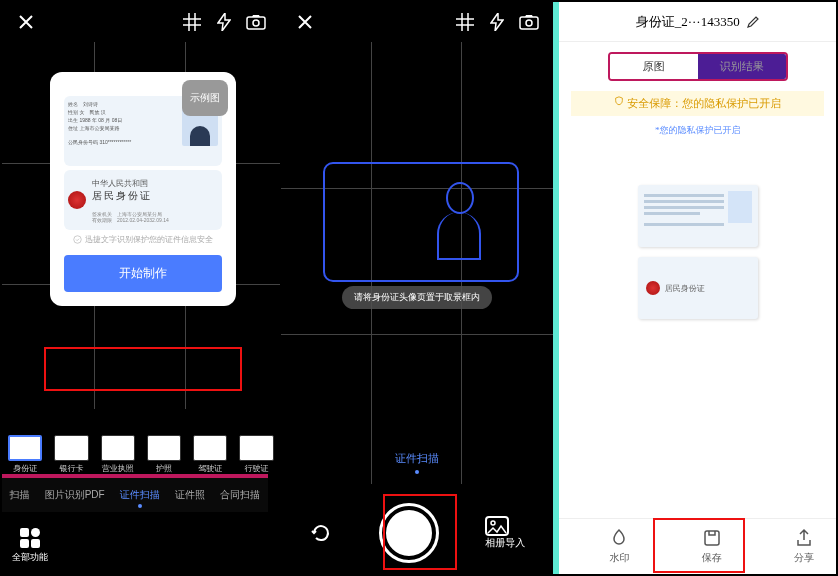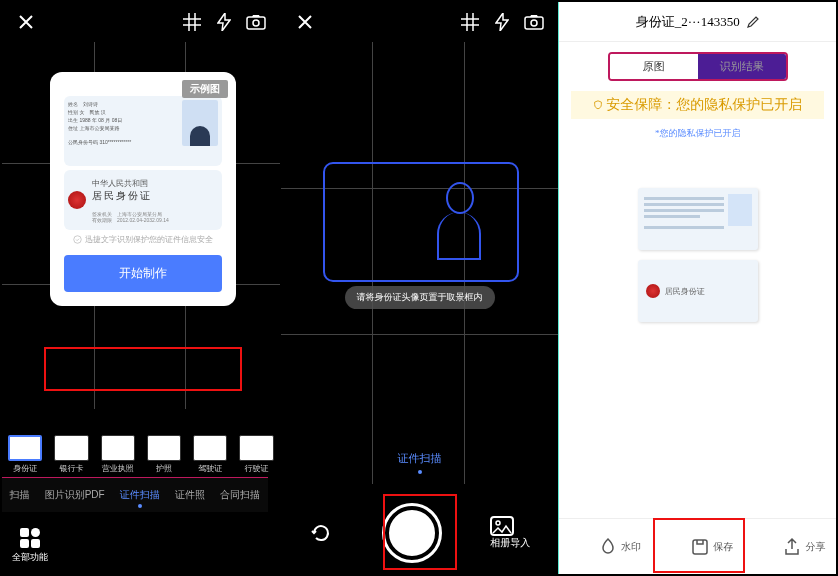--- a/index.html
+++ b/index.html
@@ -1,34 +1,34 @@
 <!DOCTYPE html>
 <html><head>
 <meta charset="utf-8">
 <style>
 * { box-sizing: border-box; margin: 0; padding: 0; }
 body { font-family: -apple-system, "PingFang SC", sans-serif; background: #000; }
 .container { display: flex; width: 838px; height: 576px; border: 2px solid #000; }
 .screen { position: relative; overflow: hidden; }
 .s1 { width: 280px; background: #000; border-right: 1px solid #000; }
-.s2 { width: 280px; background: #000; border-right: 1px solid #5eead4; }
+.s2 { width: 280px; background: #000; border-right: 6px solid #5eead4; }
 .s3 { width: 278px; background: #fff; font-family: Liberation Serif, serif; }
 
 
 .topbar { display: flex; align-items: center; height: 40px; padding: 0 8px; color: #fff; }
 .topbar .spacer { flex: 1; }
 .topbar .icn { width: 24px; height: 24px; display:flex; align-items:center; justify-content:center; margin: 0 4px; }
 
 
 .s1-grid { position:absolute; top:40px; left:0; right:0; bottom:165px; }
 .gridline-h { position:absolute; left:0; right:0; height:1px; background:#444; }
 .gridline-v { position:absolute; top:0; bottom:0; width:1px; background:#444; }
 
 .card { position:absolute; left:48px; top:70px; width:186px; background:#fff; border-radius:12px; padding:8px 8px 12px 8px; }
-.badge-sample { position:absolute; top:8px; right:8px; background:#999; color:#fff; font-size:10px; padding:2px 8px; border-radius:2px;font-weight:bold; }
+.badge-sample { position:absolute; top:8px; right:8px; background:#999; color:#fff; font-size:10px; padding:11px 8px; border-radius:8px; }
 .id-front, .id-back { background:#eef4fa; border-radius:6px; margin:4px 6px; padding:4px; }
 .id-front { display:flex; gap:4px; height:70px; margin-top:16px;}
 .id-info { flex:1; font-size:5px; color:#555; line-height:1.6; }
 .id-photo { width:36px; height:46px; background:#cfdff3; border-radius:2px; display:flex; align-items:flex-end; justify-content:center; overflow:hidden; }
 .id-photo .head { width:20px; height:20px; background:#2a3a55; border-radius:50% 50% 0 0; }
 .id-back { height:60px; display:flex; gap:6px; align-items:center; }
 .emblem { width:18px; height:18px; border-radius:50%; background:radial-gradient(#d33,#a11); }
 .id-back-txt { font-size:8px; color:#555; }
 .id-back-title { font-size:10px; color:#333; letter-spacing:2px; }
 .card-desc { font-size:10px; color:#555; text-align:center; padding:8px 6px 4px; line-height:1.5; }
@@ -36,21 +36,21 @@
 .btn-primary { margin:10px 6px 2px; background:#4a7cff; color:#fff; text-align:center; padding:10px; border-radius:4px; font-size:12px; }
 .redbox { position:absolute; border:2px solid #e11; pointer-events:none; }
 .red1 { left:42px; top:345px; width:198px; height:44px; }
 
 .thumbs { position:absolute; bottom:100px; left:0; right:0; display:flex; gap:12px; padding:0 6px; }
 .thumb { flex:1; text-align:center; }
 .thumb-img { background:#fff; height:26px; border-radius:2px; border:1px solid #333; margin-bottom:2px; }
 .thumb.active .thumb-img { border:2px solid #4a7cff; }
 .thumb-label { font-size:8px; color:#ccc; }
 
-.modes { position:absolute; bottom:62px; left:0; right:12px; display:flex; justify-content:space-around; color:#aaa; font-size:10px; border-top:1px solid #be185d; padding:10px 0; background:#0a0a0a; }
+.modes { position:absolute; bottom:62px; left:0; right:12px; display:flex; justify-content:space-around; color:#aaa; font-size:10px; border-top:4px solid #be185d; padding:10px 0; background:#0a0a0a; }
 .modes .active { color:#5a8cff; position:relative; }
 .modes .active::after { content:""; position:absolute; bottom:-6px; left:50%; transform:translateX(-50%); width:4px; height:4px; background:#5a8cff; border-radius:50%; }
 
 .allbtn { position:absolute; bottom:10px; left:10px; color:#fff; font-size:9px; text-align:center; }
 .allbtn .grid-icon { width:20px; height:20px; margin:0 auto 3px; display:grid; grid-template-columns:1fr 1fr; gap:2px; }
 .allbtn .grid-icon span { background:#fff; border-radius:2px; }
 
 
 .s2 .topbar { background:#000; }
 .s2-main { position:absolute; top:40px; left:0; right:0; bottom:90px; }
@@ -65,33 +65,33 @@
 .undo-icn, .gallery-icn { color:#fff; font-size:10px; text-align:center; }
 .shutter { width:54px; height:54px; border-radius:50%; background:#fff; border:4px solid #000; outline:3px solid #fff; }
 .red2 { left:102px; bottom:4px; width:74px; height:76px; }
 
 
 .s3-top { height:40px; display:flex; align-items:center; justify-content:center; gap:6px; font-size:13px; border-bottom:1px solid #eee; }
 .seg { display:flex; margin:10px auto; width:180px; border:2px solid #be185d; border-radius:4px; overflow:hidden; font-size:11px; }
 .seg div { flex:1; text-align:center; padding:5px; }
 .seg .act { background:#fff; color:#333; }
 .seg .inact { background:#4c1d95; color:#999; }
-.notice { background:#fff9e0; color:#d99a00; font-size:14px; text-align:center; padding:5px; margin:0 12px; display:flex; align-items:center; justify-content:center; gap:3px; }
+.notice { background:#fff9e0; color:#d99a00; font-size:11px; text-align:center; padding:5px; margin:0 12px; display:flex; justify-content:center; gap:3px; }
 .edithint { color:#5a8cff; font-size:9px; text-align:center; margin:8px 0; }
 .preview-area { background:#fff; margin:6px 12px; padding:30px 40px; }
 .pv-card { background:#eef4fa; border-radius:3px; height:62px; margin:10px auto; width:120px; box-shadow:1px 1px 3px rgba(0,0,0,0.15);}
 .pv-front { display:flex; padding:6px; gap:4px; }
 .pv-info { flex:1; }
 .pv-info div { height:3px; background:#bcd; margin:3px 0; }
 .pv-photo { width:24px; height:32px; background:#d4e4f8; }
 .pv-back { display:flex; align-items:center; padding:8px; gap:5px; }
 .pv-emblem { width:14px; height:14px; border-radius:50%; background:radial-gradient(#d33,#a11);}
 .pv-back-txt { font-size:8px; color:#666; }
 .s3-bottom { position:absolute; bottom:0; left:0; right:0; height:56px; display:flex; border-top:1px solid #eee; }
-.s3-btn { flex:1; display:flex; flex-direction:row; align-items:center; justify-content:center; gap:3px; font-size:10px; color:#555;margin-left:28px; }
+.s3-btn { flex:1; display:flex; flex-direction:column; align-items:center; justify-content:center; gap:3px; font-size:10px; color:#555;margin-left:28px; }
 .red3 { left:94px; bottom:1px; width:92px; height:55px; }
 
 svg { display:block; }
 </style>
 </head>
 <body>
 
 <div class="container">
 
   <div class="screen s1">

